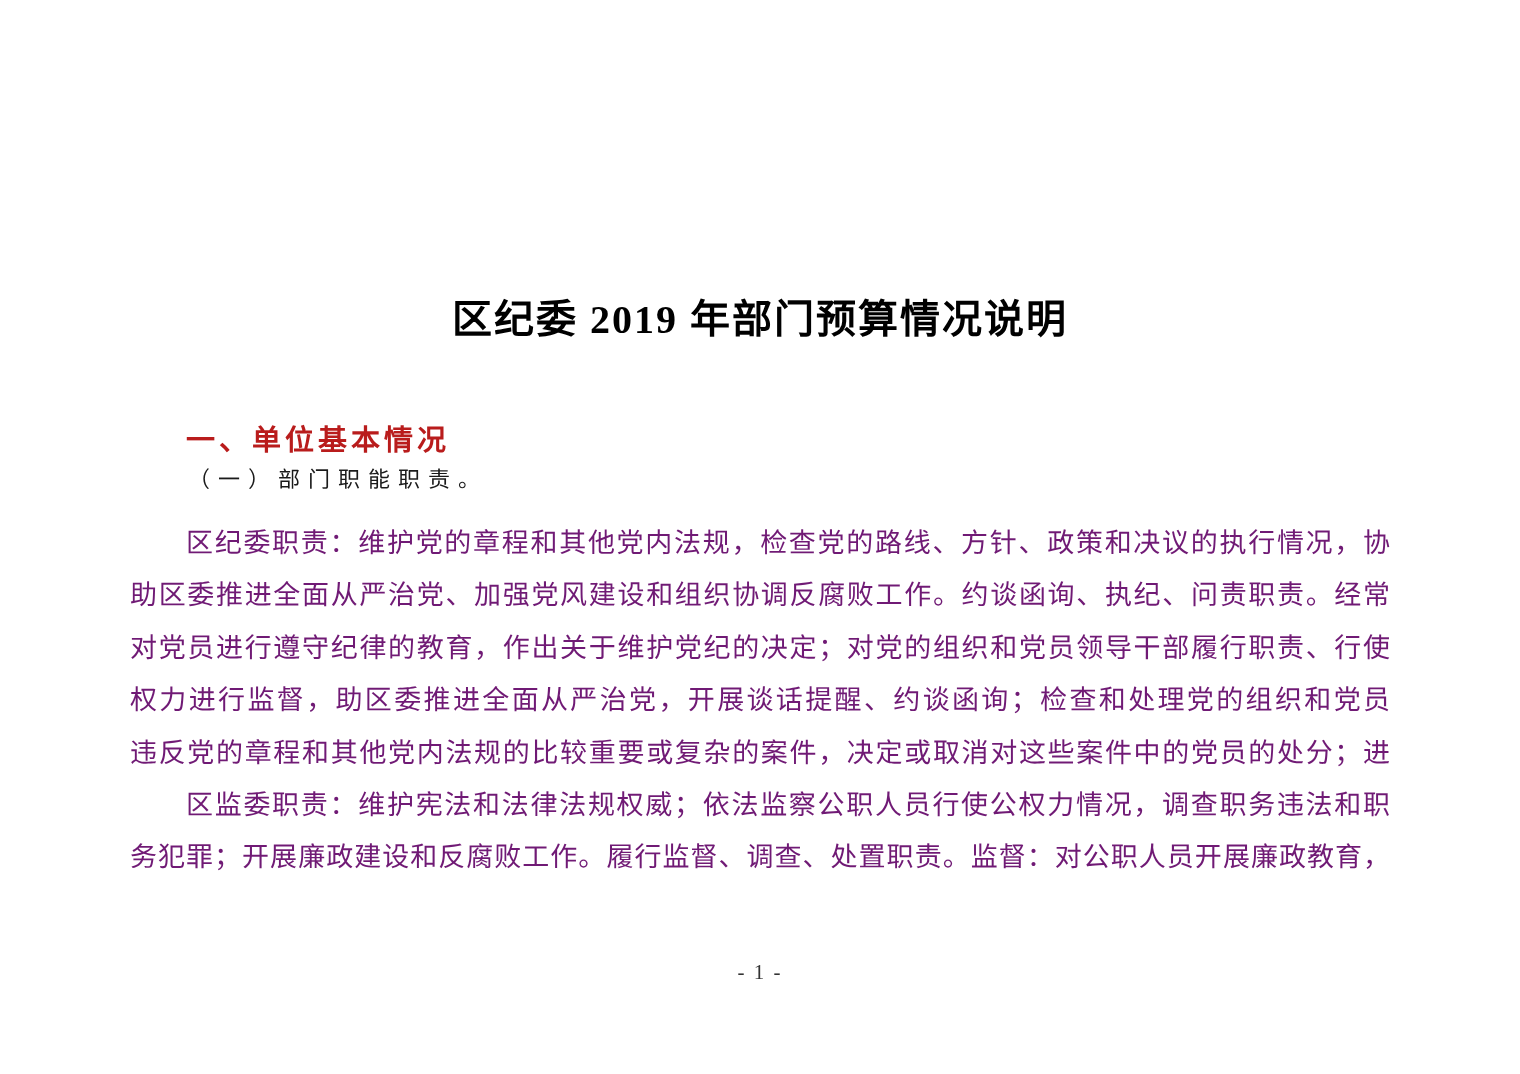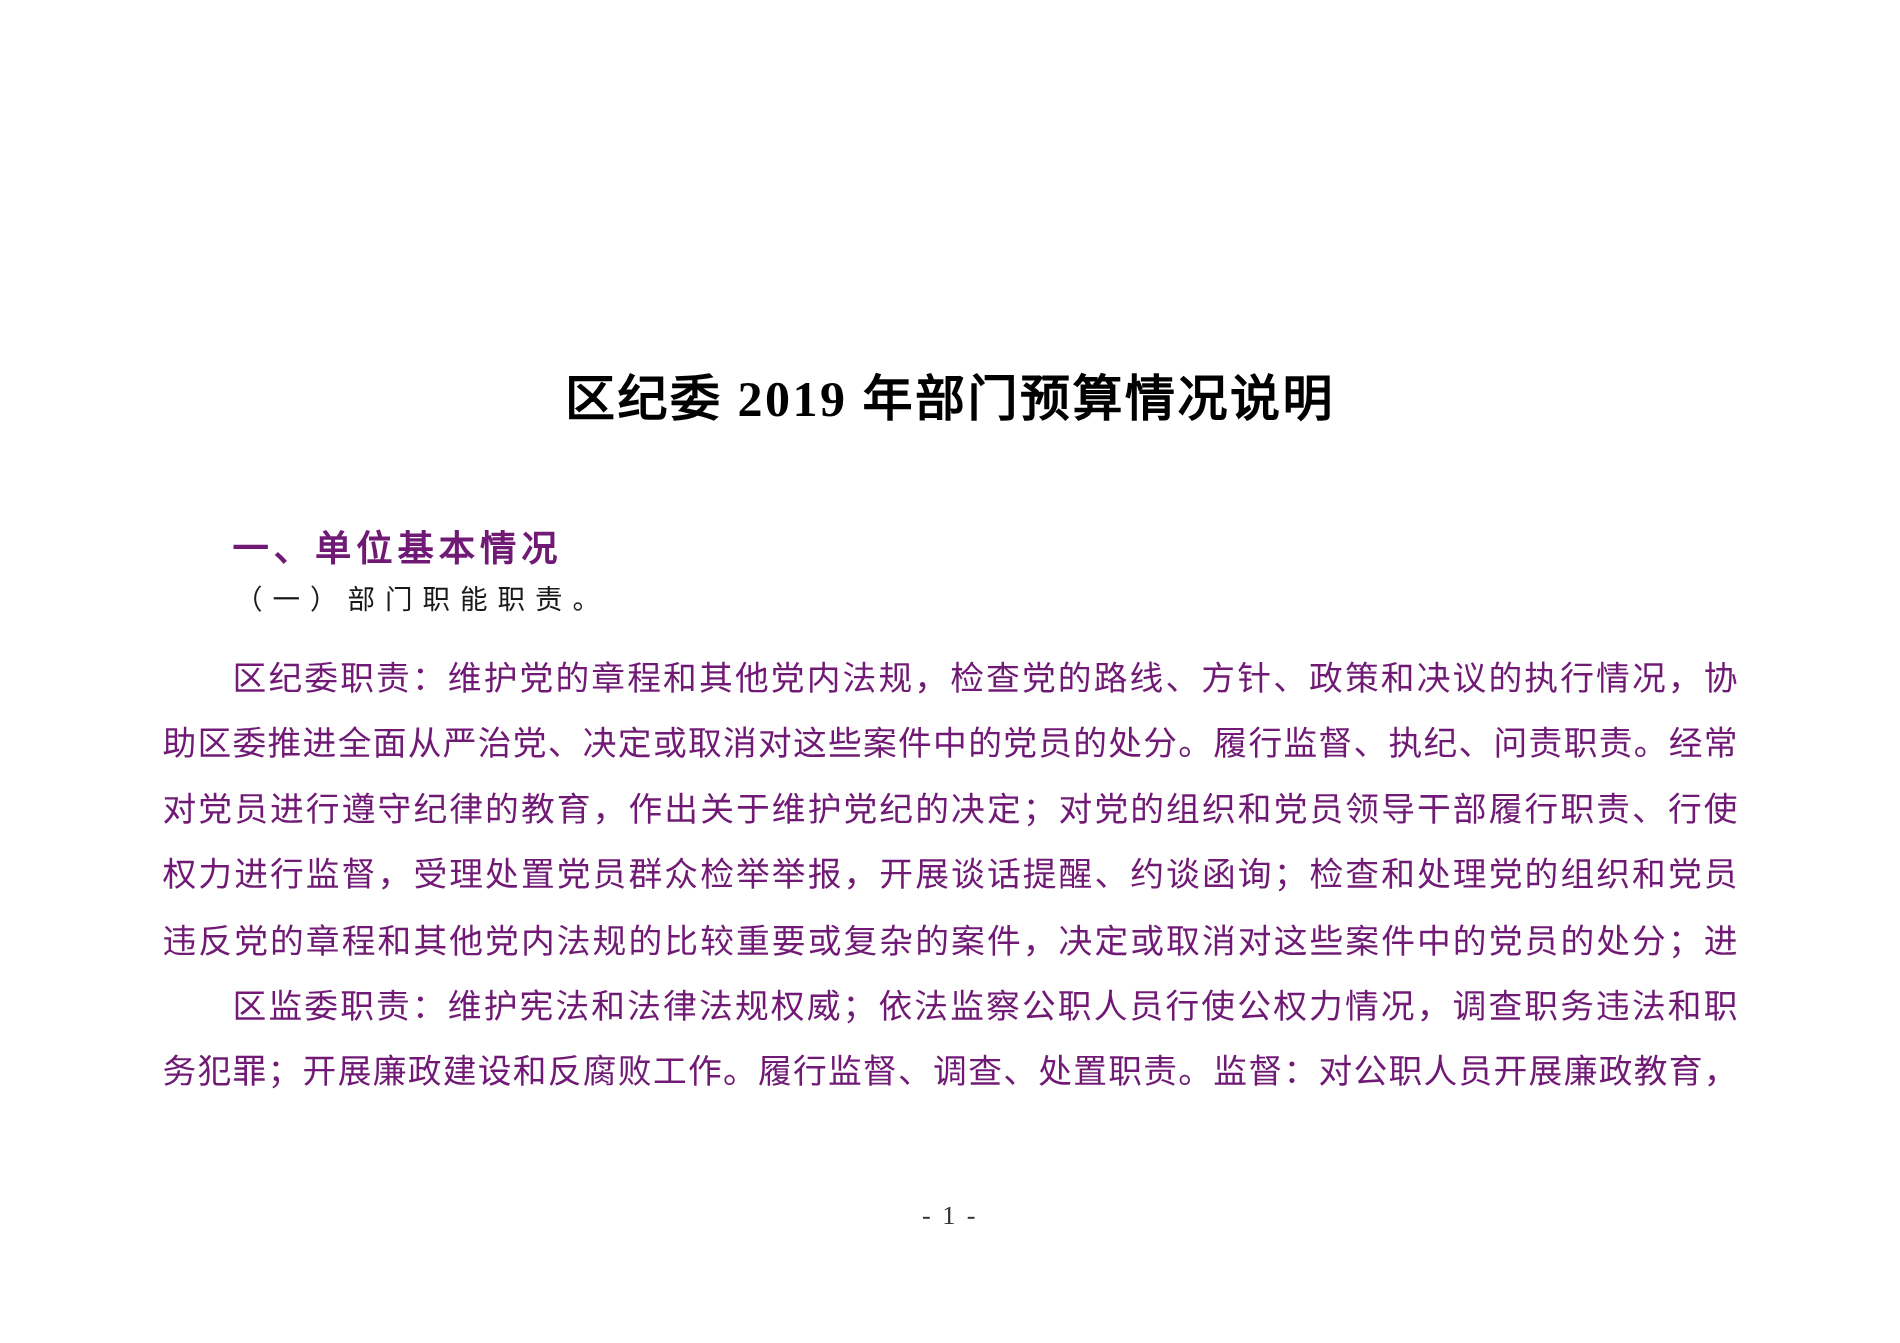--- a/index.html
+++ b/index.html
@@ -30,21 +30,21 @@
   }
   .section-heading {
     position: absolute;
     top: 422px;
     left: 186px;
     font-family: "Liberation Sans", "DejaVu Sans", sans-serif;
     font-weight: bold;
     font-size: 29px;
     letter-spacing: 4px;
     line-height: 1.3;
-    color: #701a75;
+    color: #b91c1c;
   }
   .subsection-heading {
     position: absolute;
     top: 466px;
     left: 188px;
     font-family: "Liberation Serif", "DejaVu Serif", serif;
     font-weight: normal;
     font-size: 22px;
     letter-spacing: 8px;
     line-height: 1.3;
@@ -92,23 +92,23 @@
 <div class="page">
 
   <div class="doc-title">区纪委 2019 年部门预算情况说明</div>
 
   <div class="section-heading">一、单位基本情况</div>
 
   <div class="subsection-heading">（一）部门职能职责。</div>
 
   <div class="body-text">
       <div class="body-line indent">区纪委职责：维护党的章程和其他党内法规，检查党的路线、方针、政策和决议的执行情况，协</div>
-      <div class="body-line">助区委推进全面从严治党、决定或取消对这些案件中的党员的处分。履行监督、执纪、问责职责。经常</div>
+      <div class="body-line">助区委推进全面从严治党、加强党风建设和组织协调反腐败工作。约谈函询、执纪、问责职责。经常</div>
       <div class="body-line">对党员进行遵守纪律的教育，作出关于维护党纪的决定；对党的组织和党员领导干部履行职责、行使</div>
-      <div class="body-line">权力进行监督，受理处置党员群众检举举报，开展谈话提醒、约谈函询；检查和处理党的组织和党员</div>
+      <div class="body-line">权力进行监督，助区委推进全面从严治党，开展谈话提醒、约谈函询；检查和处理党的组织和党员</div>
       <div class="body-line">违反党的章程和其他党内法规的比较重要或复杂的案件，决定或取消对这些案件中的党员的处分；进</div>
       <div class="body-line indent">区监委职责：维护宪法和法律法规权威；依法监察公职人员行使公权力情况，调查职务违法和职</div>
       <div class="body-line">务犯罪；开展廉政建设和反腐败工作。履行监督、调查、处置职责。监督：对公职人员开展廉政教育，</div>
     </div>
 
   <div class="page-footer">- 1 -</div>
 
 </div>
 
 </body></html>

